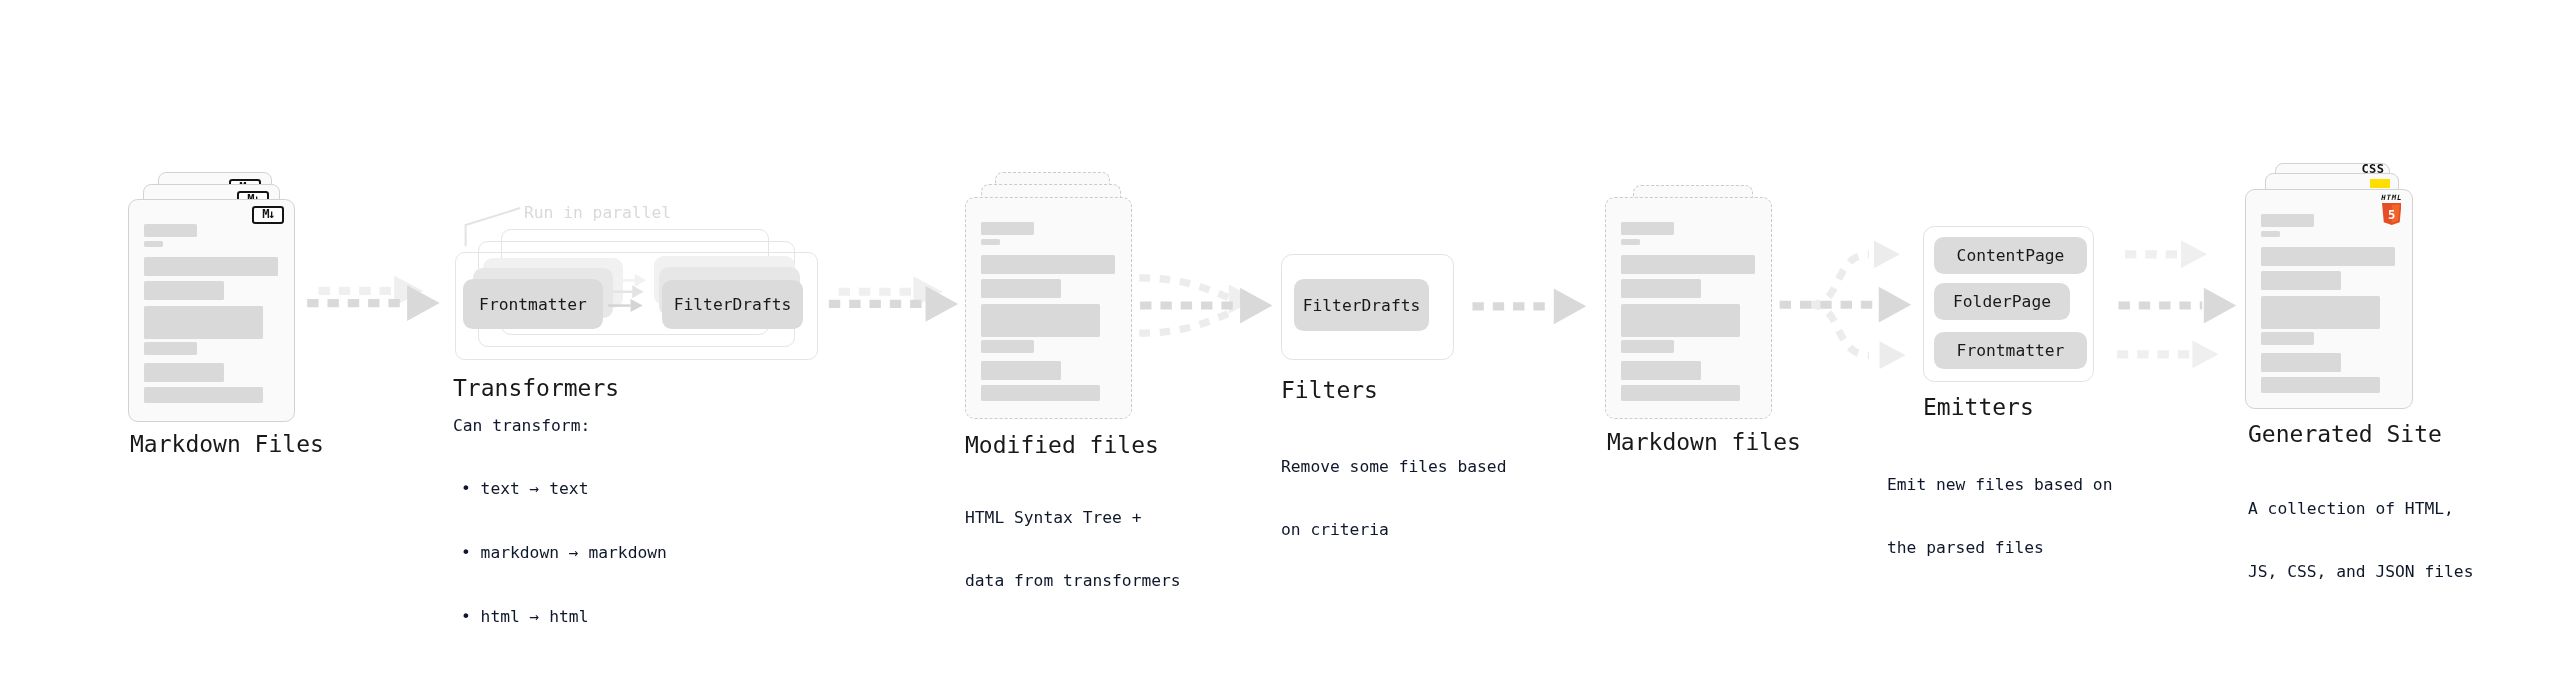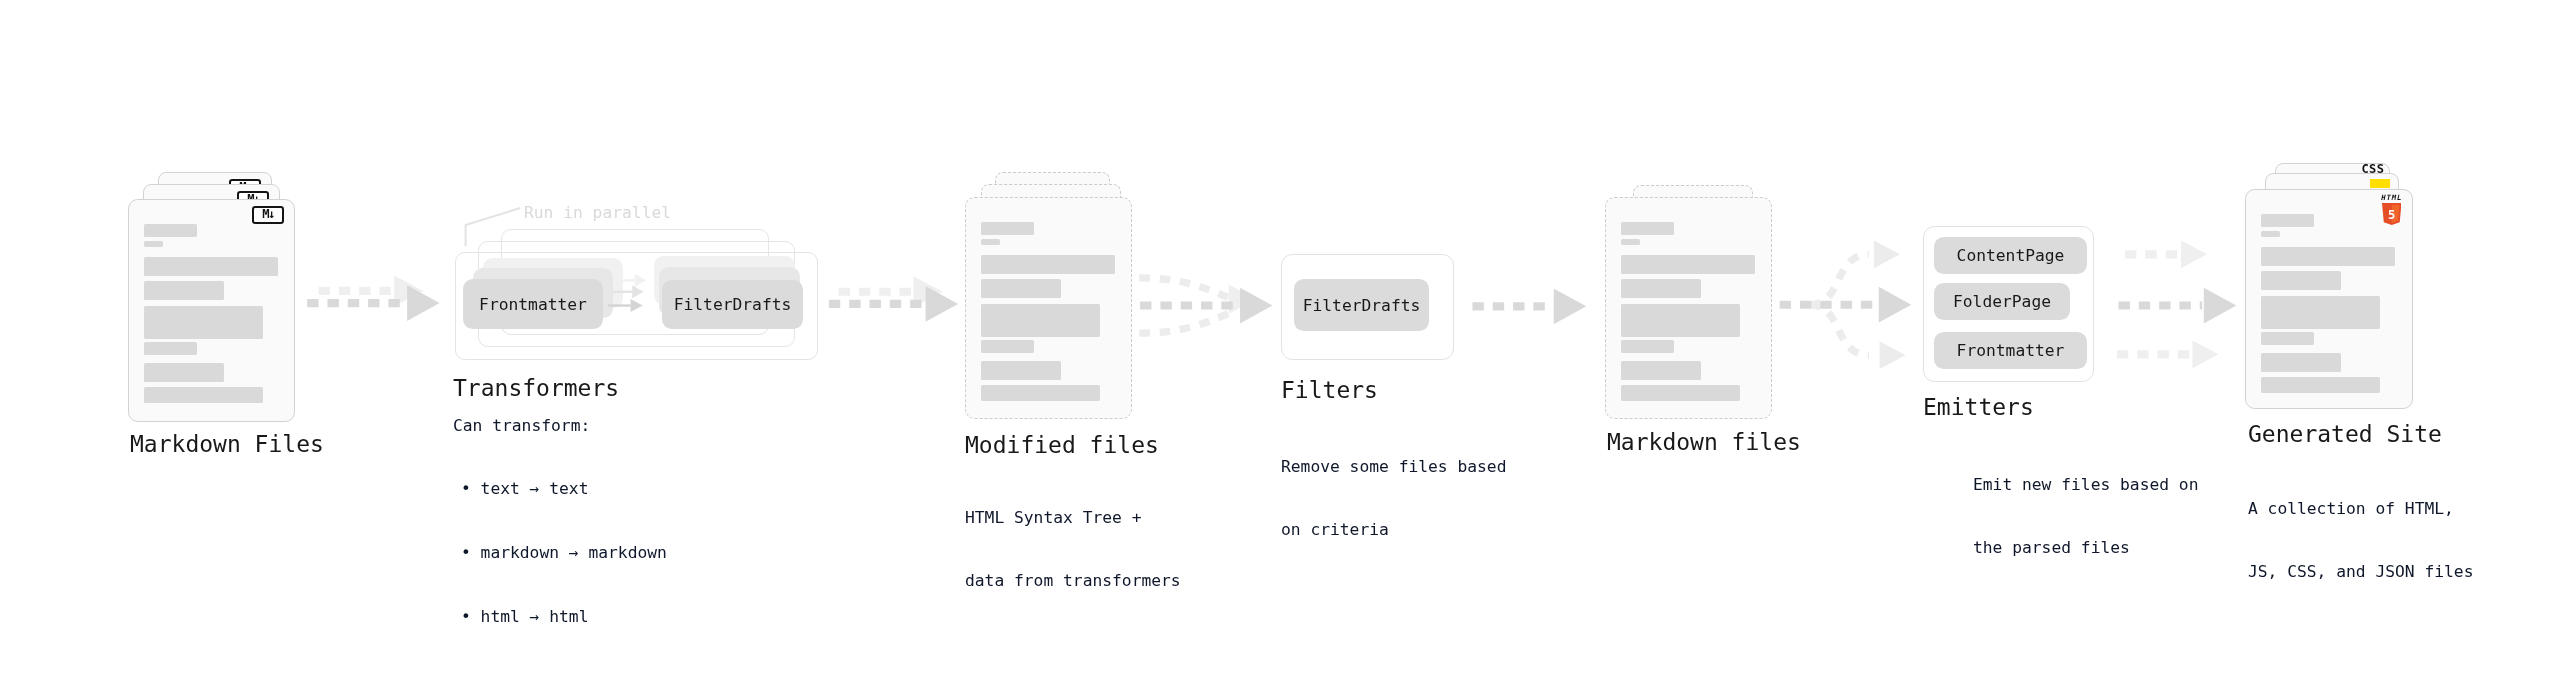--- a/index.html
+++ b/index.html
@@ -136,21 +136,21 @@
       </div>
     <div class="stage-title" style="left:1607px;top:430px;">Markdown files</div>
   </div>
 
   <div>
     <div class="panel" style="left:1923px;top:226px;width:171px;height:156px;"></div>
     <div class="gray-box" style="left:1934px;top:237px;width:153px;height:37px;">ContentPage</div>
     <div class="gray-box" style="left:1934px;top:283px;width:136px;height:37px;">FolderPage</div>
     <div class="gray-box" style="left:1934px;top:332px;width:153px;height:37px;">Frontmatter</div>
     <div class="stage-title" style="left:1923px;top:395px;">Emitters</div>
-    <div class="stage-desc" style="left:1973px;top:432px;">
+    <div class="stage-desc" style="left:1887px;top:432px;">
       <div>Emit new files based on</div>
       <div>the parsed files</div>
     </div>
   </div>
 
   <div>
     <div class="file-card back" style="left:2275px;top:163px;width:115px;height:67px;">
       <div class="css-badge">
         <div class="css-word">CSS</div>
         <div class="css-bar"></div>

